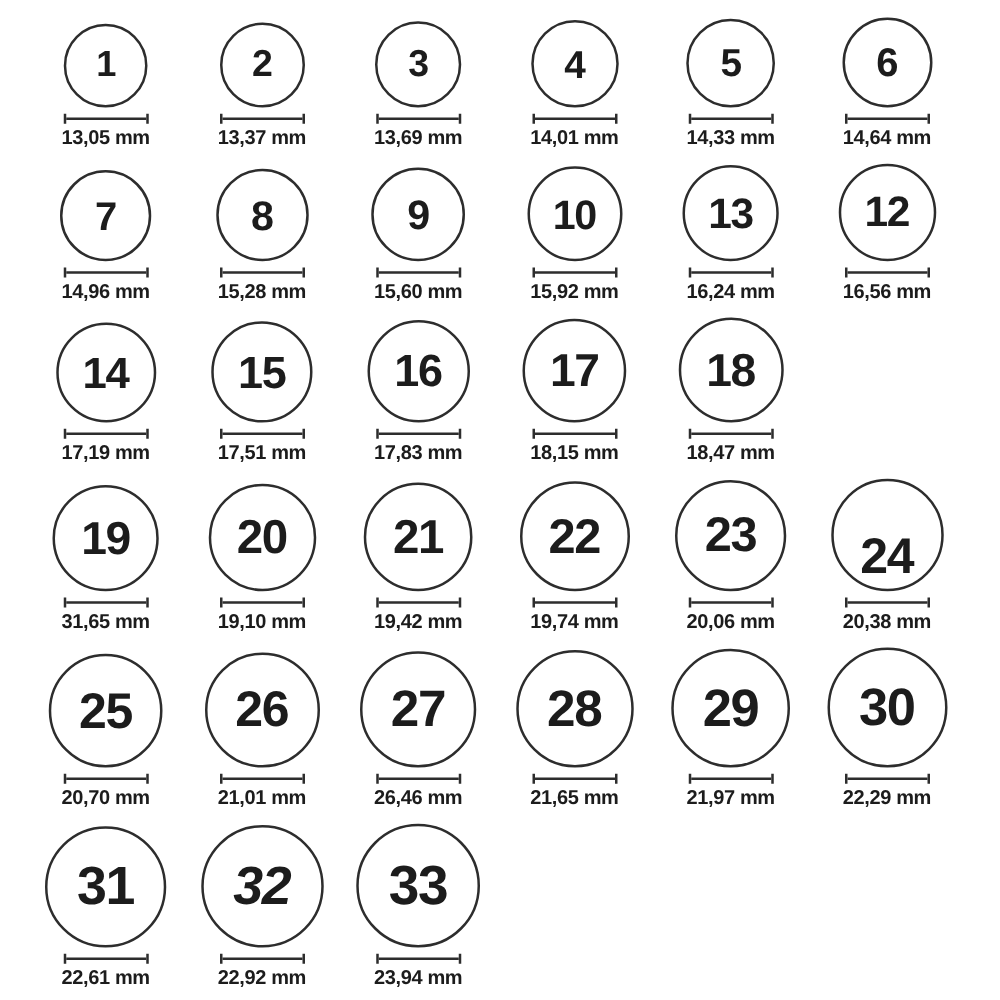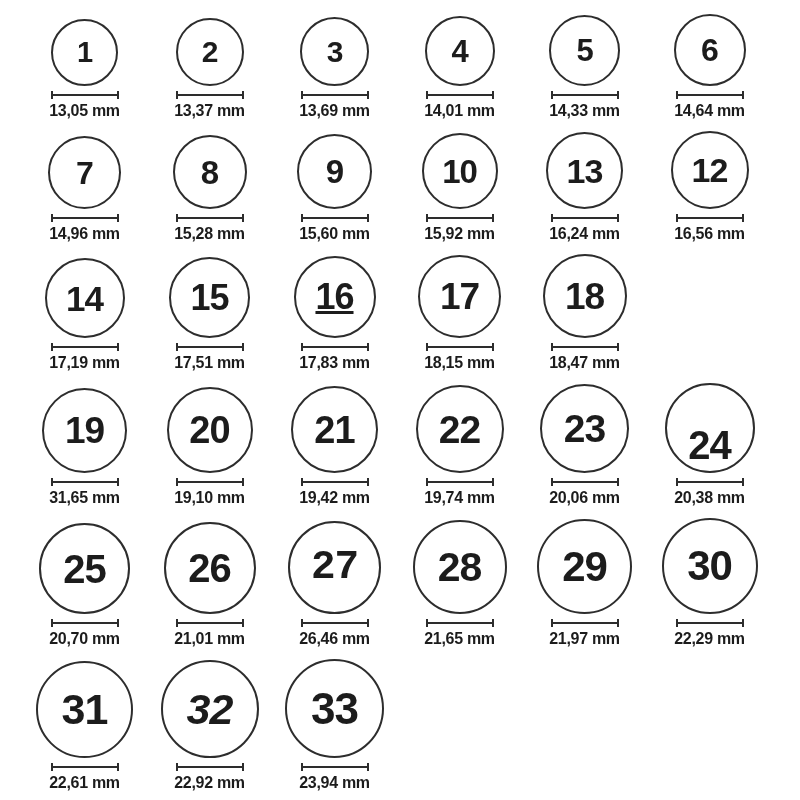--- a/index.html
+++ b/index.html
@@ -206,21 +206,21 @@
     <div class="circle" style="width: 81px; height: 81px;">
       <span class="num" style="font-size: 36px;">15</span>
     </div>
     <div class="measure">
       <span class="bar"></span>
     </div>
     <div class="label">17,51 mm</div>
   </div>
       <div class="cell">
     <div class="circle" style="width: 82px; height: 82px;">
-      <span class="num" style="font-size: 36px; text-decoration: underline;">16</span>
+      <span class="num" style="font-size: 36px;">16</span>
     </div>
     <div class="measure">
       <span class="bar"></span>
     </div>
     <div class="label">17,83 mm</div>
   </div>
       <div class="cell">
     <div class="circle" style="width: 83px; height: 83px;">
       <span class="num" style="font-size: 37px;">17</span>
     </div>
@@ -308,21 +308,21 @@
       <div class="cell">
     <div class="circle" style="width: 92px; height: 92px;">
       <span class="num" style="font-size: 40px;">26</span>
     </div>
     <div class="measure">
       <span class="bar"></span>
     </div>
     <div class="label">21,01 mm</div>
   </div>
       <div class="cell">
-    <div class="circle" style="width: 93px; height: 93px; font-family: Liberation Mono, monospace;">
+    <div class="circle" style="width: 93px; height: 93px;">
       <span class="num" style="font-size: 41px;">27</span>
     </div>
     <div class="measure">
       <span class="bar"></span>
     </div>
     <div class="label">26,46 mm</div>
   </div>
       <div class="cell">
     <div class="circle" style="width: 94px; height: 94px;">
       <span class="num" style="font-size: 41px;">28</span>

